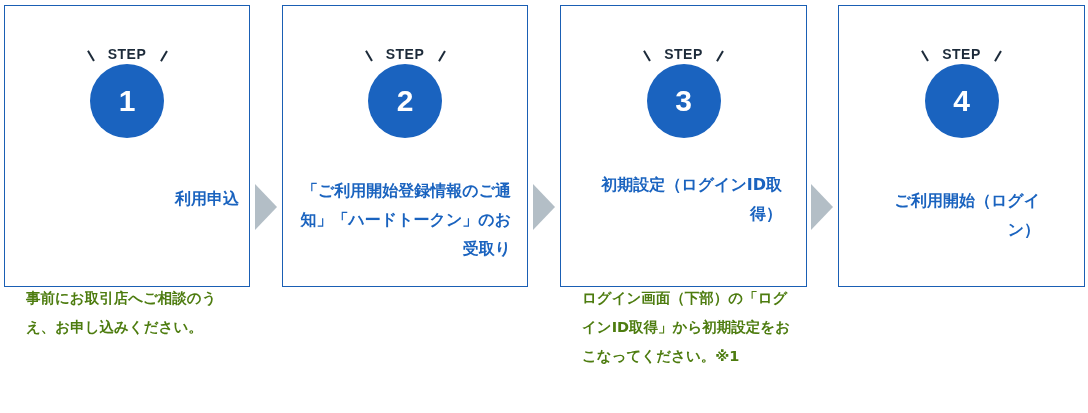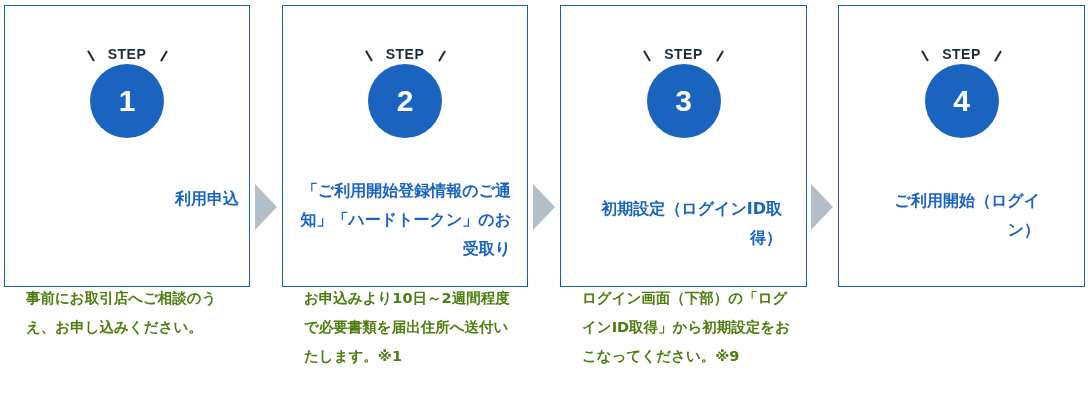--- a/index.html
+++ b/index.html
@@ -34,30 +34,29 @@
   <div class="step-title" style="top:178px;">利用申込</div>
   <div class="step-desc">事前にお取引店へご相談のうえ、お申し込みください。</div>
 </div>
 
 <div class="arrow" style="left:255px;"></div>
 
 <div class="step-box" style="left:282px;width:246px;">
   <div class="step-label-wrap"><span class="step-label"><i class="tick l"></i><span>STEP</span><i class="tick r"></i></span></div>
   <div class="step-circle">2</div>
   <div class="step-title" style="top:170px;left:16px;right:16px;">「ご利用開始登録情報のご通知」「ハードトークン」のお受取り</div>
-  <div class="step-desc">お申込みより10日～2週間程度で必要書類を届出住所へ送付いたします。※1</div>
 </div>
 
 <div class="arrow" style="left:533px;"></div>
 
 <div class="step-box" style="left:560px;width:247px;">
   <div class="step-label-wrap"><span class="step-label"><i class="tick l"></i><span>STEP</span><i class="tick r"></i></span></div>
   <div class="step-circle">3</div>
-  <div class="step-title" style="top:188px;left:24px;right:24px;">初期設定（ログインID取得）</div>
-  <div class="step-desc">ログイン画面（下部）の「ログインID取得」から初期設定をおこなってください。※9</div>
+  <div class="step-title" style="top:164px;left:24px;right:24px;">初期設定（ログインID取得）</div>
+  <div class="step-desc">ログイン画面（下部）の「ログインID取得」から初期設定をおこなってください。※1</div>
 </div>
 
 <div class="arrow" style="left:811px;"></div>
 
 <div class="step-box" style="left:838px;width:247px;">
   <div class="step-label-wrap"><span class="step-label"><i class="tick l"></i><span>STEP</span><i class="tick r"></i></span></div>
   <div class="step-circle">4</div>
   <div class="step-title" style="top:180px;left:44px;right:44px;">ご利用開始（ログイン）</div>
 </div>
 

